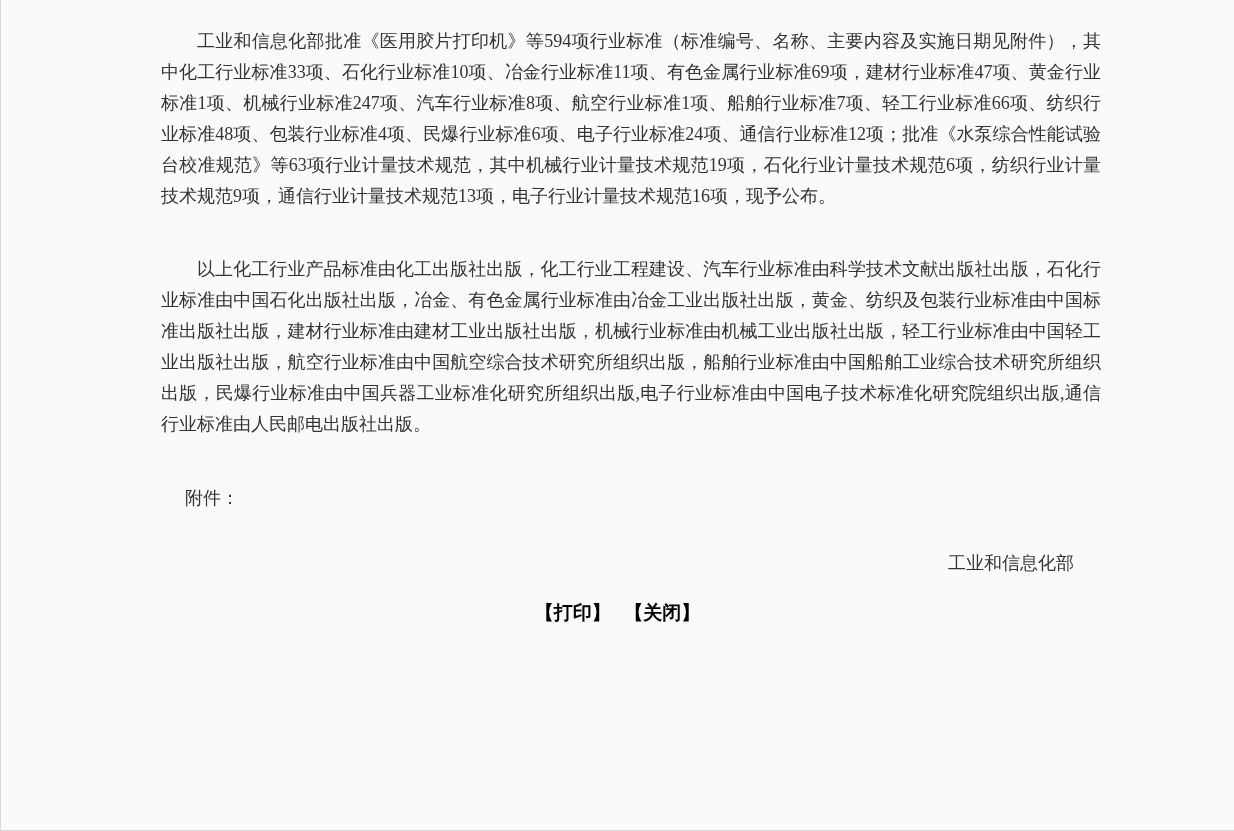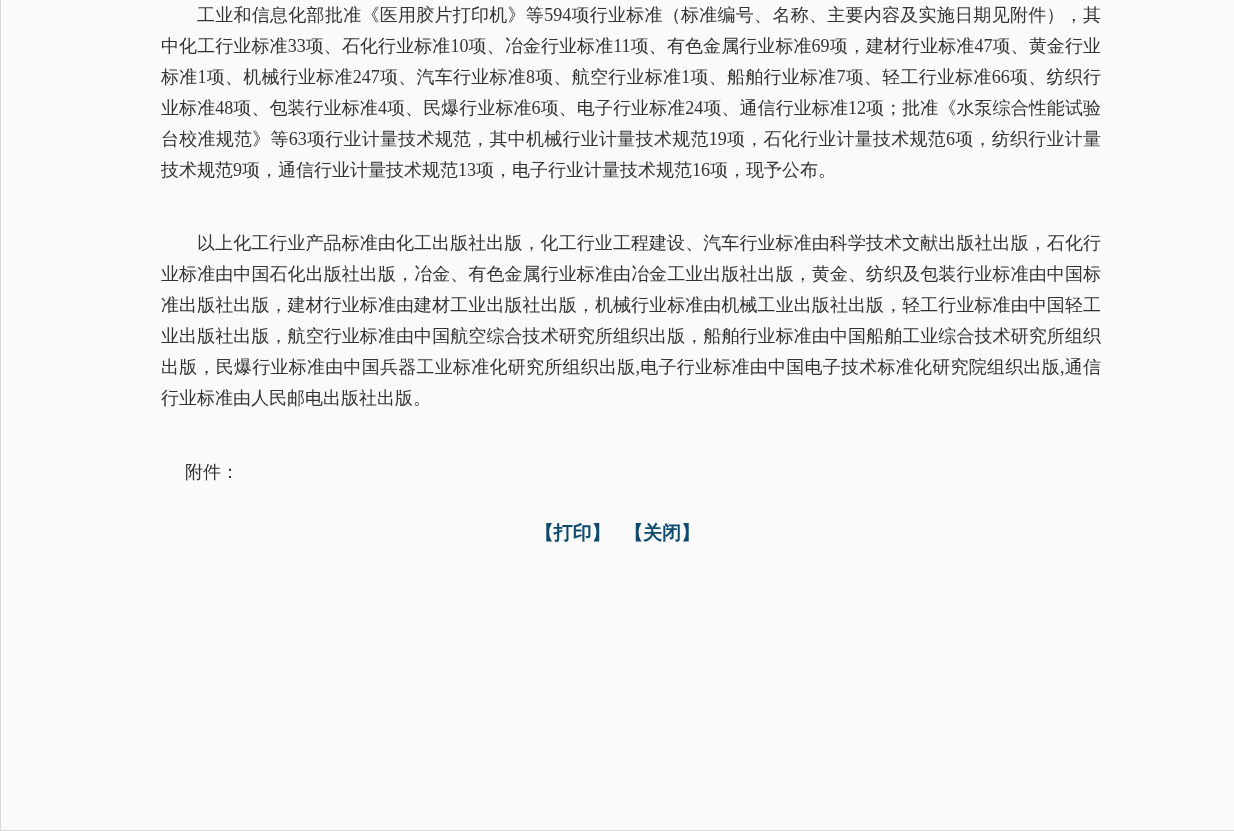--- a/index.html
+++ b/index.html
@@ -13,20 +13,21 @@
     background: #fafafa;
     border-left: 1px solid #d8d8d8;
     border-bottom: 1px solid #d8d8d8;
     font-family: "Liberation Serif", "DejaVu Serif", serif;
     color: #333333;
     overflow: hidden;
   }
   .article {
     width: 940px;
     margin-left: 160px;
+    padding-top: 26px;
     font-size: 18px;
     line-height: 31px;
     text-align: justify;
   }
   .article p {
     margin: 0 0 42px 0;
     text-indent: 2em;
   }
   .attachments {
     margin: 8px 0 30px 0;
@@ -43,39 +44,40 @@
   }
   .footer-bar {
     width: 100%;
     text-align: center;
     font-family: "Liberation Sans", "DejaVu Sans", sans-serif;
     font-size: 19px;
     font-weight: bold;
     line-height: 28px;
   }
   .footer-link {
-    color: #0c4a6e;
+    color: #000000;
     text-decoration: none;
     cursor: pointer;
     margin: 0 4px;
   }
 </style>
 </head>
 <body>
 
 <div class="article">
   <p>工业和信息化部批准《医用胶片打印机》等594项行业标准（标准编号、名称、主要内容及实施日期见附件），其中化工行业标准33项、石化行业标准10项、冶金行业标准11项、有色金属行业标准69项，建材行业标准47项、黄金行业标准1项、机械行业标准247项、汽车行业标准8项、航空行业标准1项、船舶行业标准7项、轻工行业标准66项、纺织行业标准48项、包装行业标准4项、民爆行业标准6项、电子行业标准24项、通信行业标准12项；批准《水泵综合性能试验台校准规范》等63项行业计量技术规范，其中机械行业计量技术规范19项，石化行业计量技术规范6项，纺织行业计量技术规范9项，通信行业计量技术规范13项，电子行业计量技术规范16项，现予公布。</p>
 
   <p>以上化工行业产品标准由化工出版社出版，化工行业工程建设、汽车行业标准由科学技术文献出版社出版，石化行业标准由中国石化出版社出版，冶金、有色金属行业标准由冶金工业出版社出版，黄金、纺织及包装行业标准由中国标准出版社出版，建材行业标准由建材工业出版社出版，机械行业标准由机械工业出版社出版，轻工行业标准由中国轻工业出版社出版，航空行业标准由中国航空综合技术研究所组织出版，船舶行业标准由中国船舶工业综合技术研究所组织出版，民爆行业标准由中国兵器工业标准化研究所组织出版,电子行业标准由中国电子技术标准化研究院组织出版,通信行业标准由人民邮电出版社出版。</p>
 
 
   <div class="attachments">
     <div class="attachment-line">附件：</div>
   </div>
 
   <div class="signature">
+    <div>工业和信息化部</div>
   </div>
 </div>
 
 <div class="footer-bar">
   <a class="footer-link">【打印】</a>
   <a class="footer-link">【关闭】</a>
 </div>
 
 </body></html>

